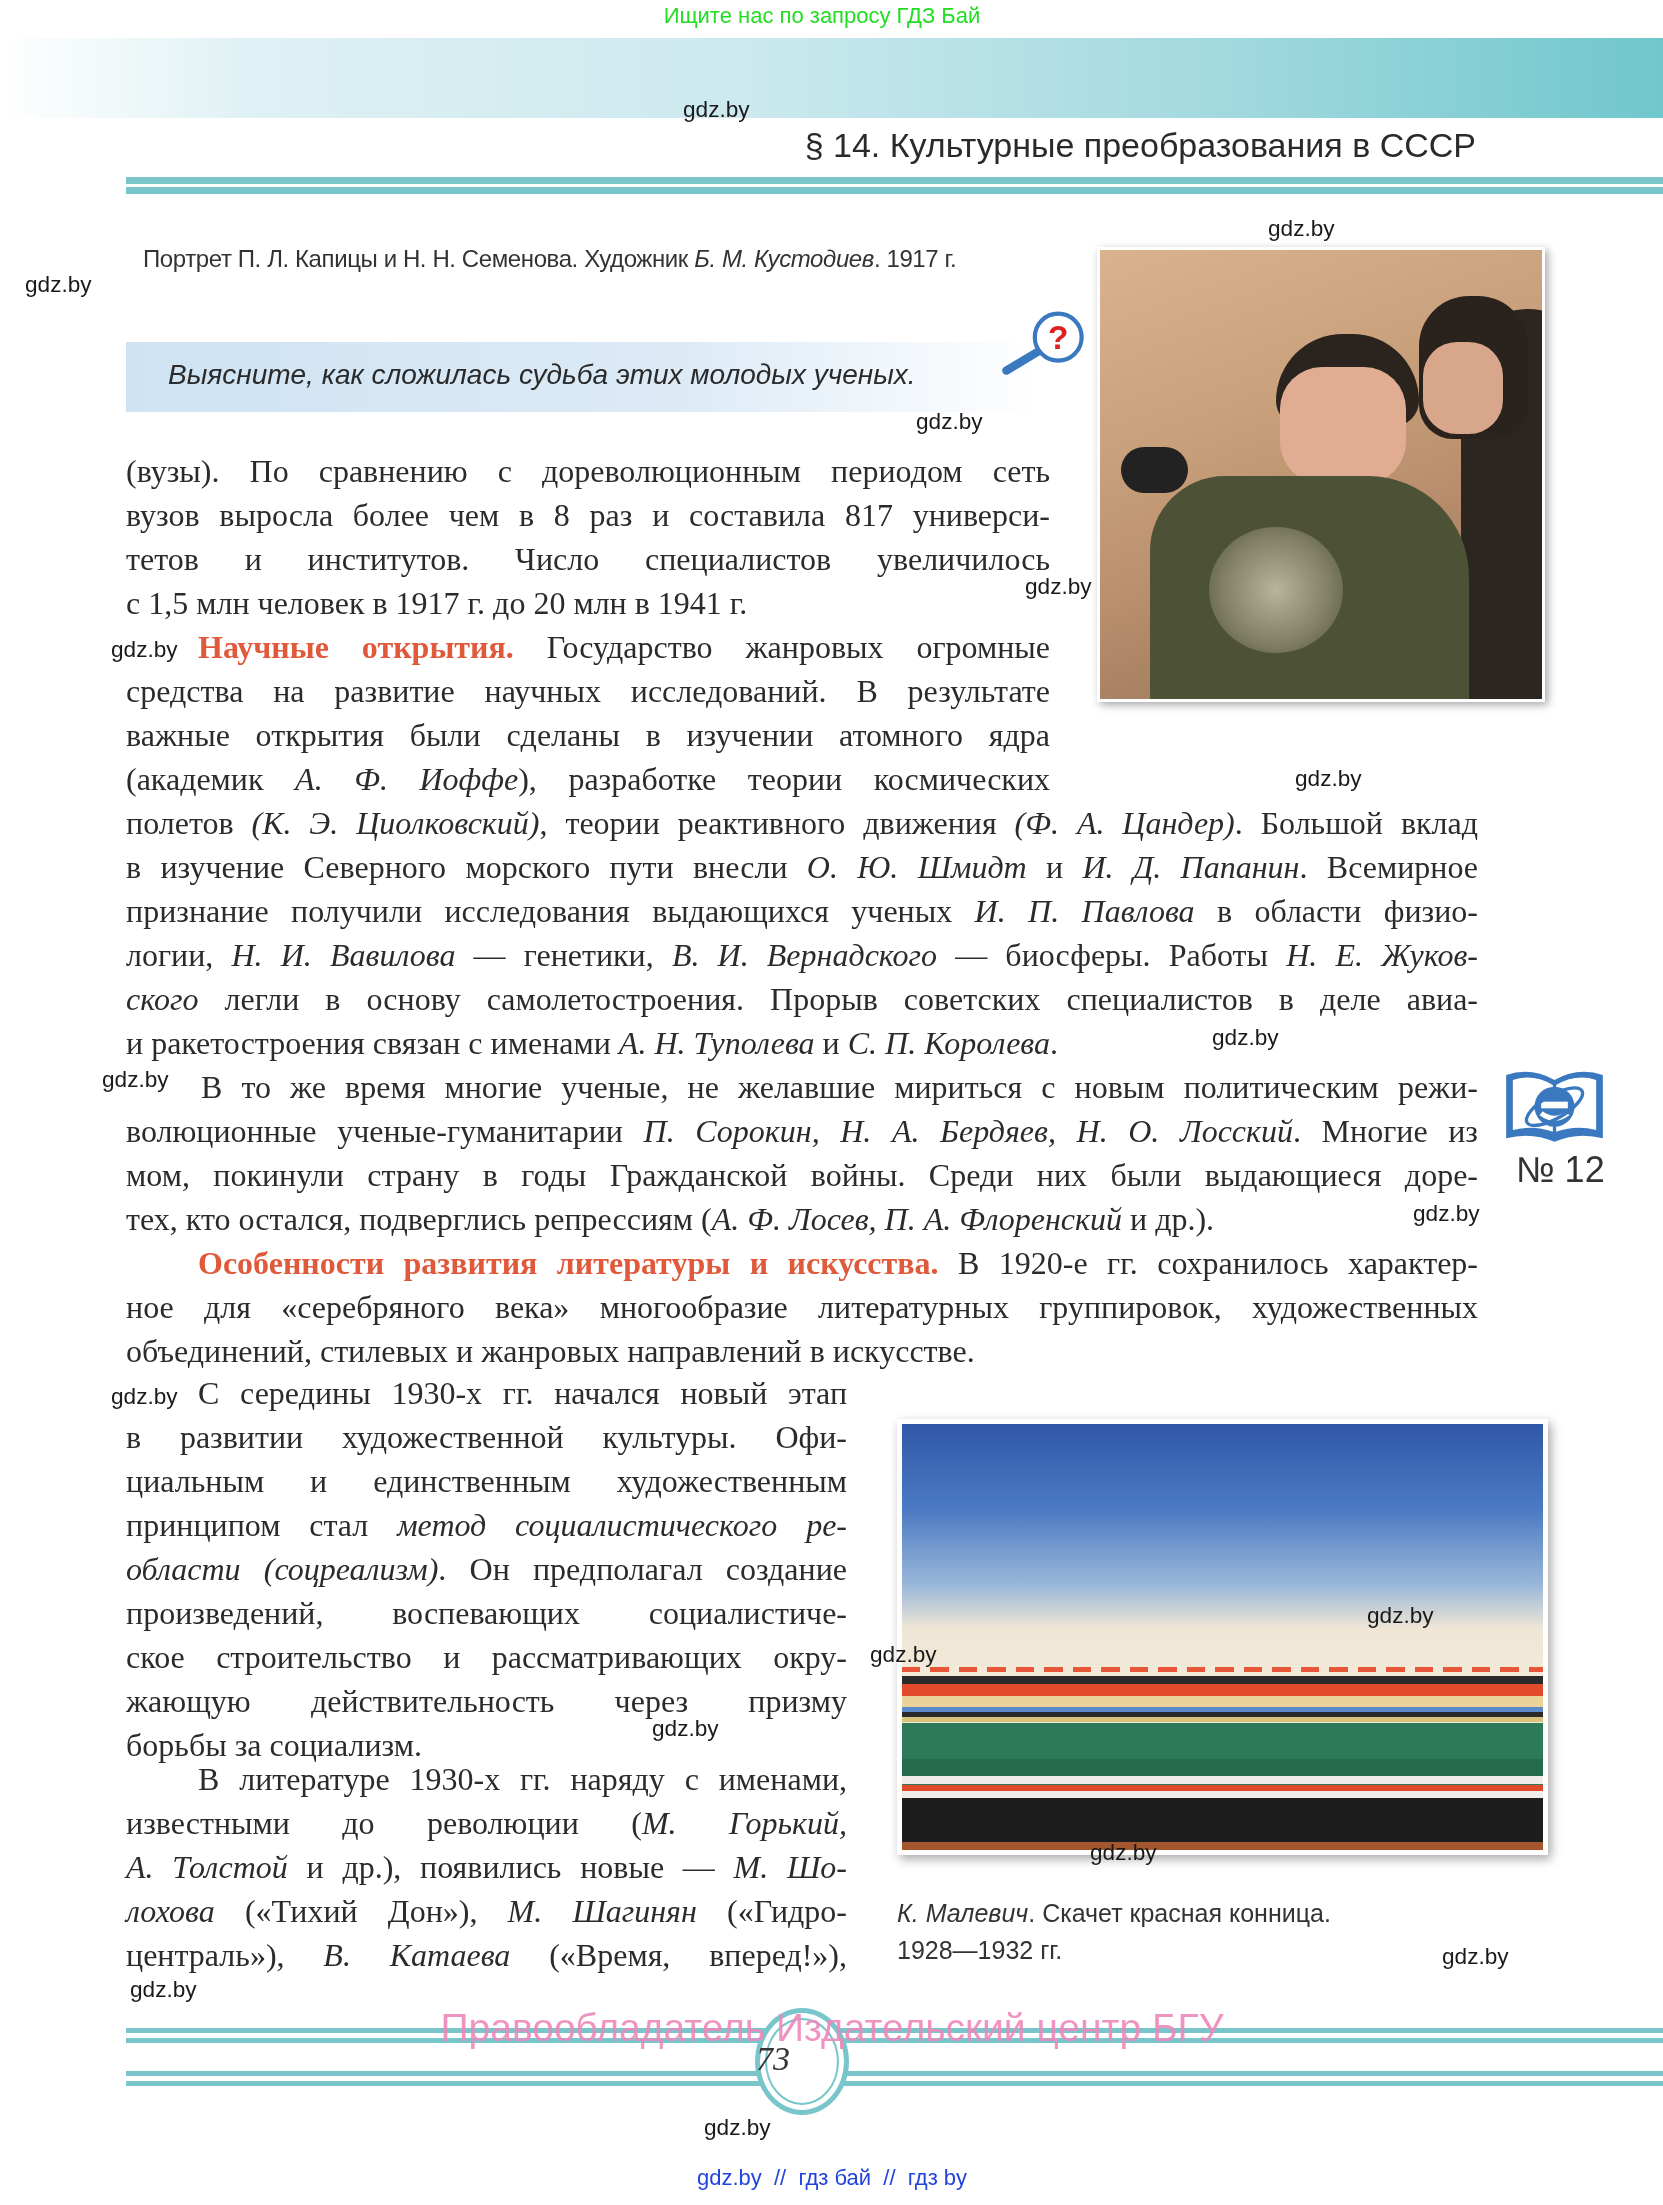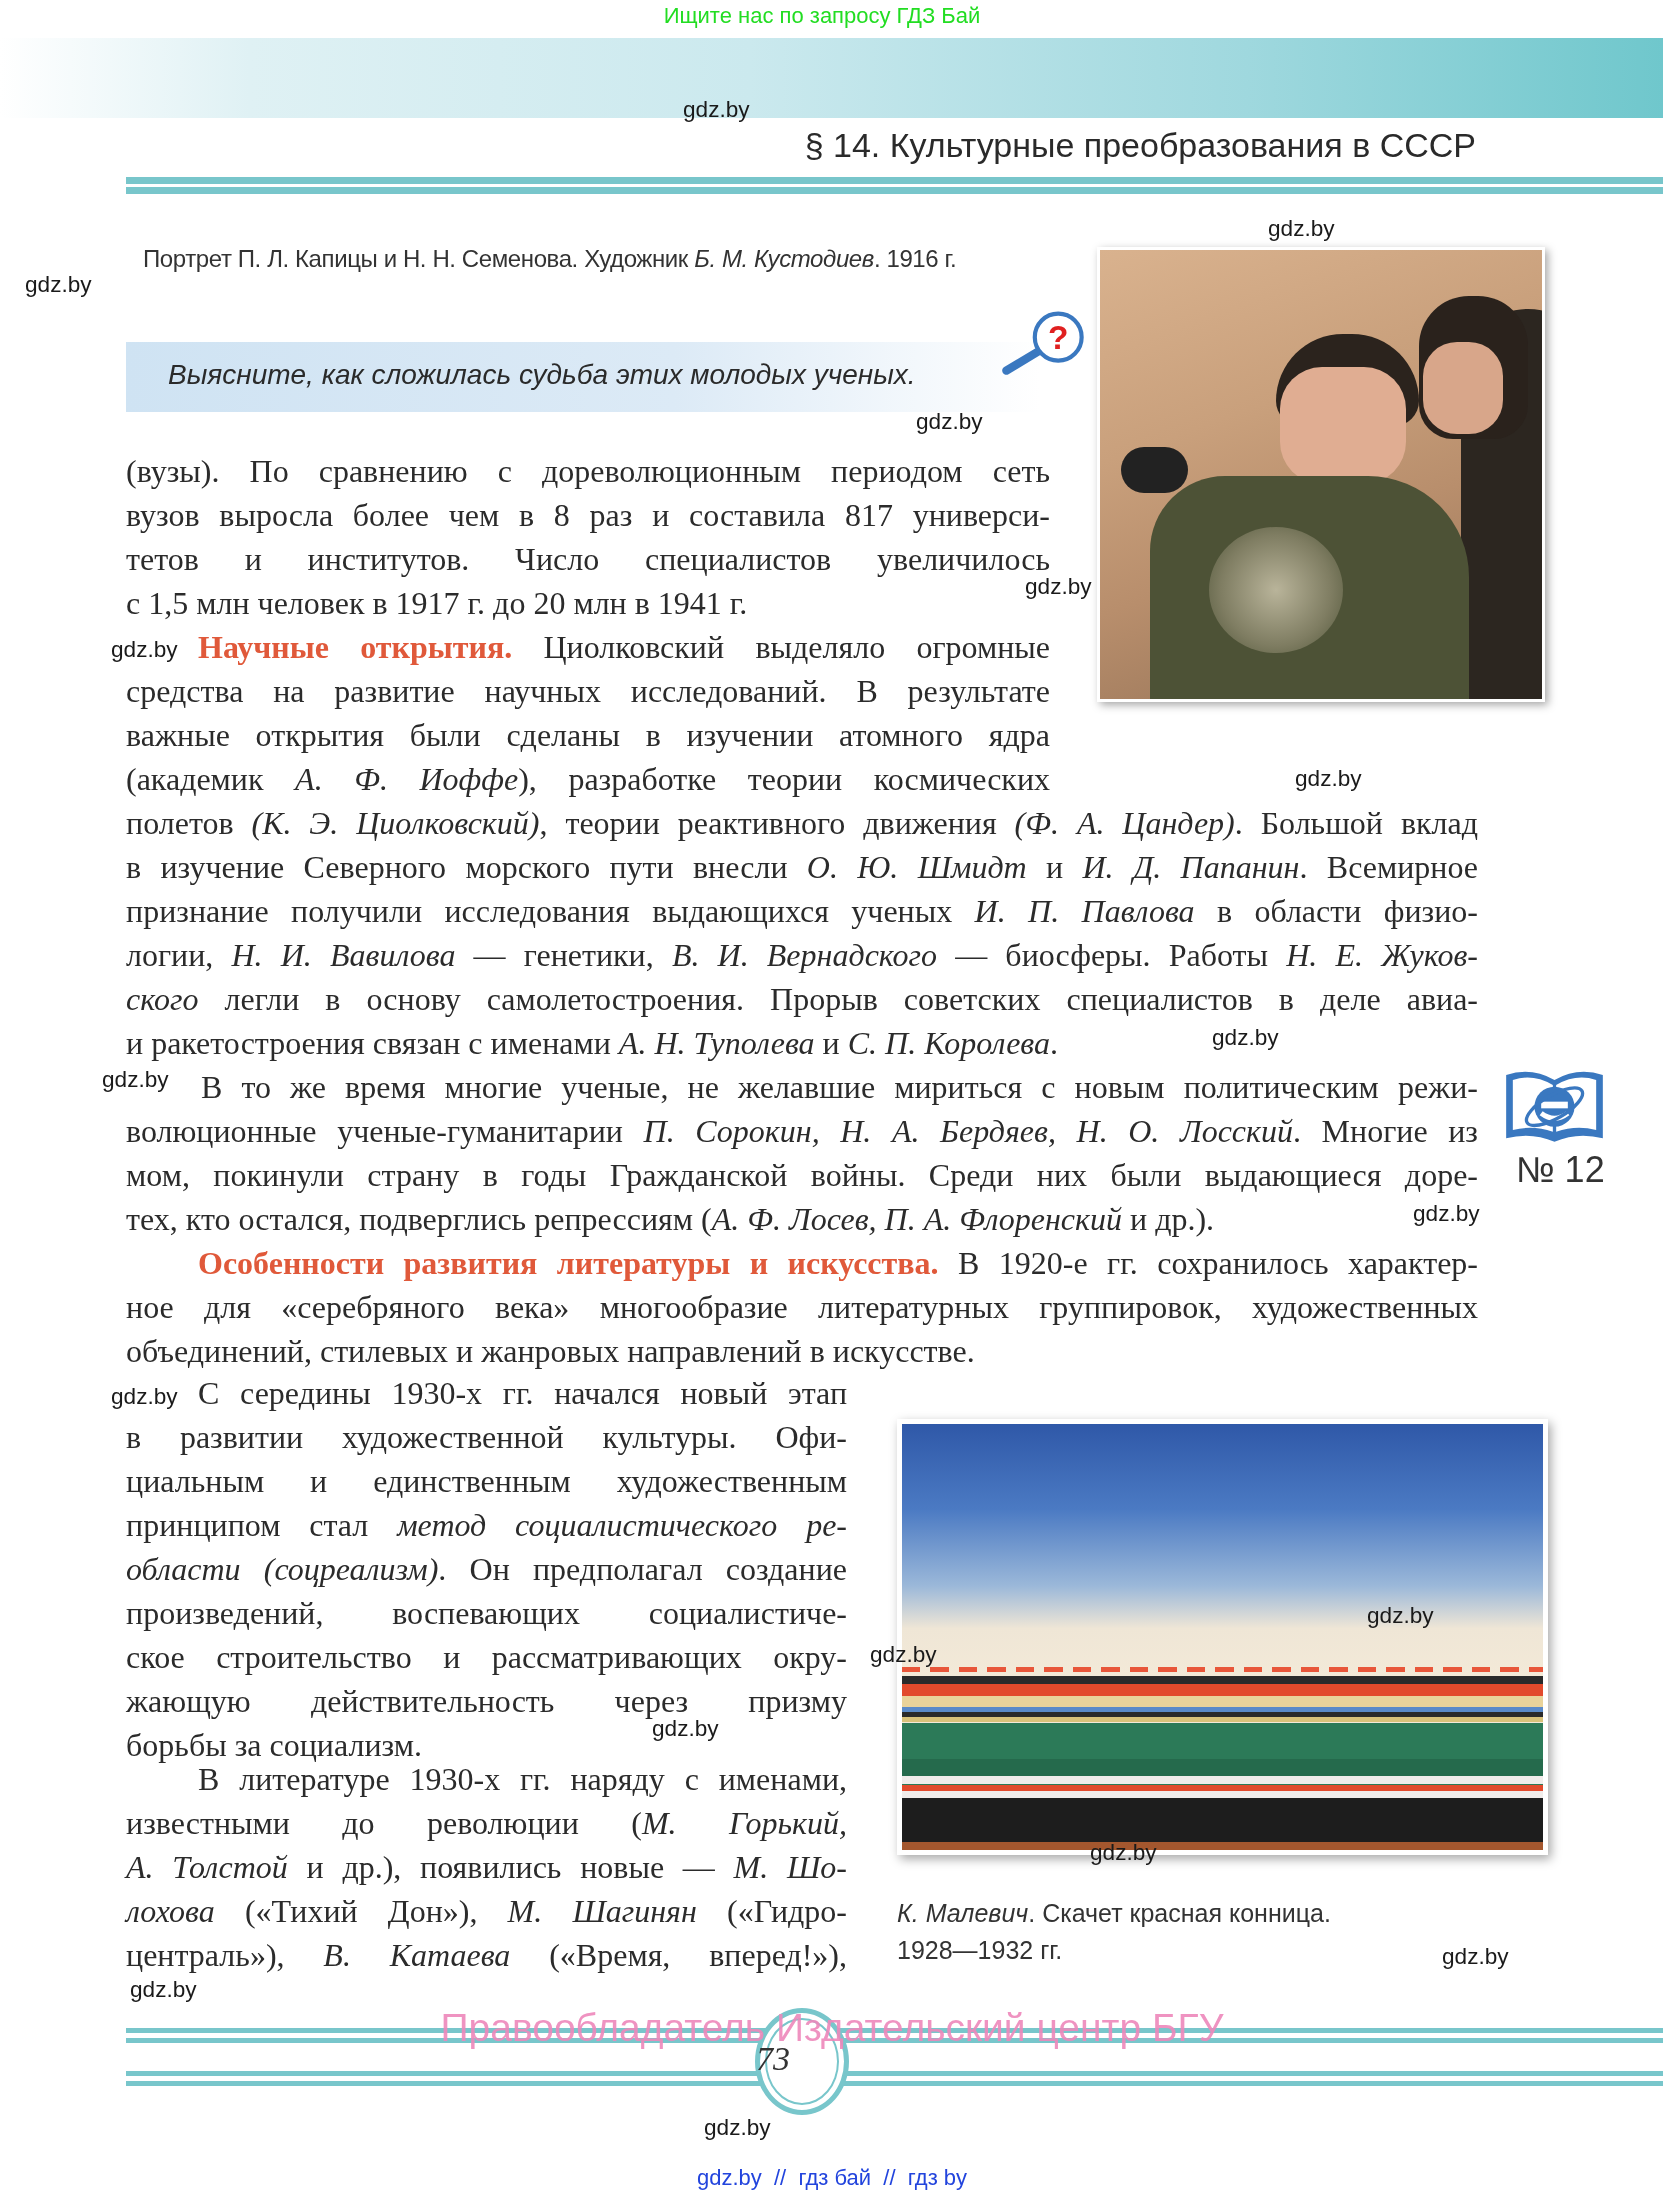--- a/index.html
+++ b/index.html
@@ -53,21 +53,21 @@
 <div class="abs banner">Ищите нас по запросу ГДЗ Бай</div>
 
 <div class="abs header-band"></div>
 <div class="abs wm" style="left:683px;top:97px;">gdz.by</div>
 
 <div class="abs section-title">§ 14. Культурные преобразования в СССР</div>
 <div class="abs rule" style="left:126px;top:177px;width:1538px;"></div>
 <div class="abs rule" style="left:126px;top:187px;width:1538px;"></div>
 
 <div class="abs caption-top">
-  <span>Портрет П. Л. Капицы и Н. Н. Семенова. Художник </span><i>Б. М. Кустодиев</i><span>. 1916 г.</span>
+  <span>Портрет П. Л. Капицы и Н. Н. Семенова. Художник </span><i>Б. М. Кустодиев</i><span>. 1917 г.</span>
 </div>
 <div class="abs wm" style="left:25px;top:272px;">gdz.by</div>
 <div class="abs wm" style="left:1268px;top:216px;">gdz.by</div>
 
 <div class="abs question-box"></div>
 <div class="abs question-text">Выясните, как сложилась судьба этих молодых ученых.</div>
 <svg class="abs magnifier" viewBox="0 0 110 110">
   <line x1="10" y1="82" x2="50" y2="58" stroke="#3a78c0" stroke-width="10" stroke-linecap="round"></line>
   <circle cx="72" cy="42" r="28" fill="#ffffff" stroke="#3a78c0" stroke-width="5"></circle>
   <text x="72" y="56" text-anchor="middle" font-family="Liberation Sans, sans-serif" font-weight="bold" font-size="40" fill="#e02020">?</text>
@@ -90,21 +90,21 @@
 <div class="abs body-text" style="left:126px;top:449px;width:924px;">
   <span class="line">(вузы). По сравнению с дореволюционным периодом сеть</span>
   <span class="line">вузов выросла более чем в 8 раз и составила 817 универси-</span>
   <span class="line">тетов и институтов. Число специалистов увеличилось</span>
   <span class="line last">с 1,5 млн человек в 1917 г. до 20 млн в 1941 г.</span>
 </div>
 <div class="abs wm" style="left:1025px;top:574px;">gdz.by</div>
 
 <div class="abs wm" style="left:111px;top:637px;">gdz.by</div>
 <div class="abs body-text" style="left:126px;top:625px;width:924px;">
-  <span class="line" style="padding-left:72px;box-sizing:border-box;"><span class="red">Научные открытия.</span><span> Циолковский выделяло огромные</span></span>
+  <span class="line" style="padding-left:72px;box-sizing:border-box;"><span class="red">Научные открытия.</span><span> Государство жанровых огромные</span></span>
   <span class="line">средства на развитие научных исследований. В результате</span>
   <span class="line">важные открытия были сделаны в изучении атомного ядра</span>
   <span class="line"><span>(академик </span><i class="it">А. Ф. Иоффе</i><span>), разработке теории космических</span></span>
 </div>
 <div class="abs wm" style="left:1295px;top:766px;">gdz.by</div>
 
 <div class="abs body-text" style="left:126px;top:801px;width:1352px;">
   <span class="line"><span>полетов </span><i class="it">(К. Э. Циолковский)</i><span>, теории реактивного движения </span><i class="it">(Ф. А. Цандер)</i><span>. Большой вклад</span></span>
   <span class="line"><span>в изучение Северного морского пути внесли </span><i class="it">О. Ю. Шмидт</i><span> и </span><i class="it">И. Д. Папанин</i><span>. Всемирное</span></span>
   <span class="line"><span>признание получили исследования выдающихся ученых </span><i class="it">И. П. Павлова</i><span> в области физио-</span></span>

